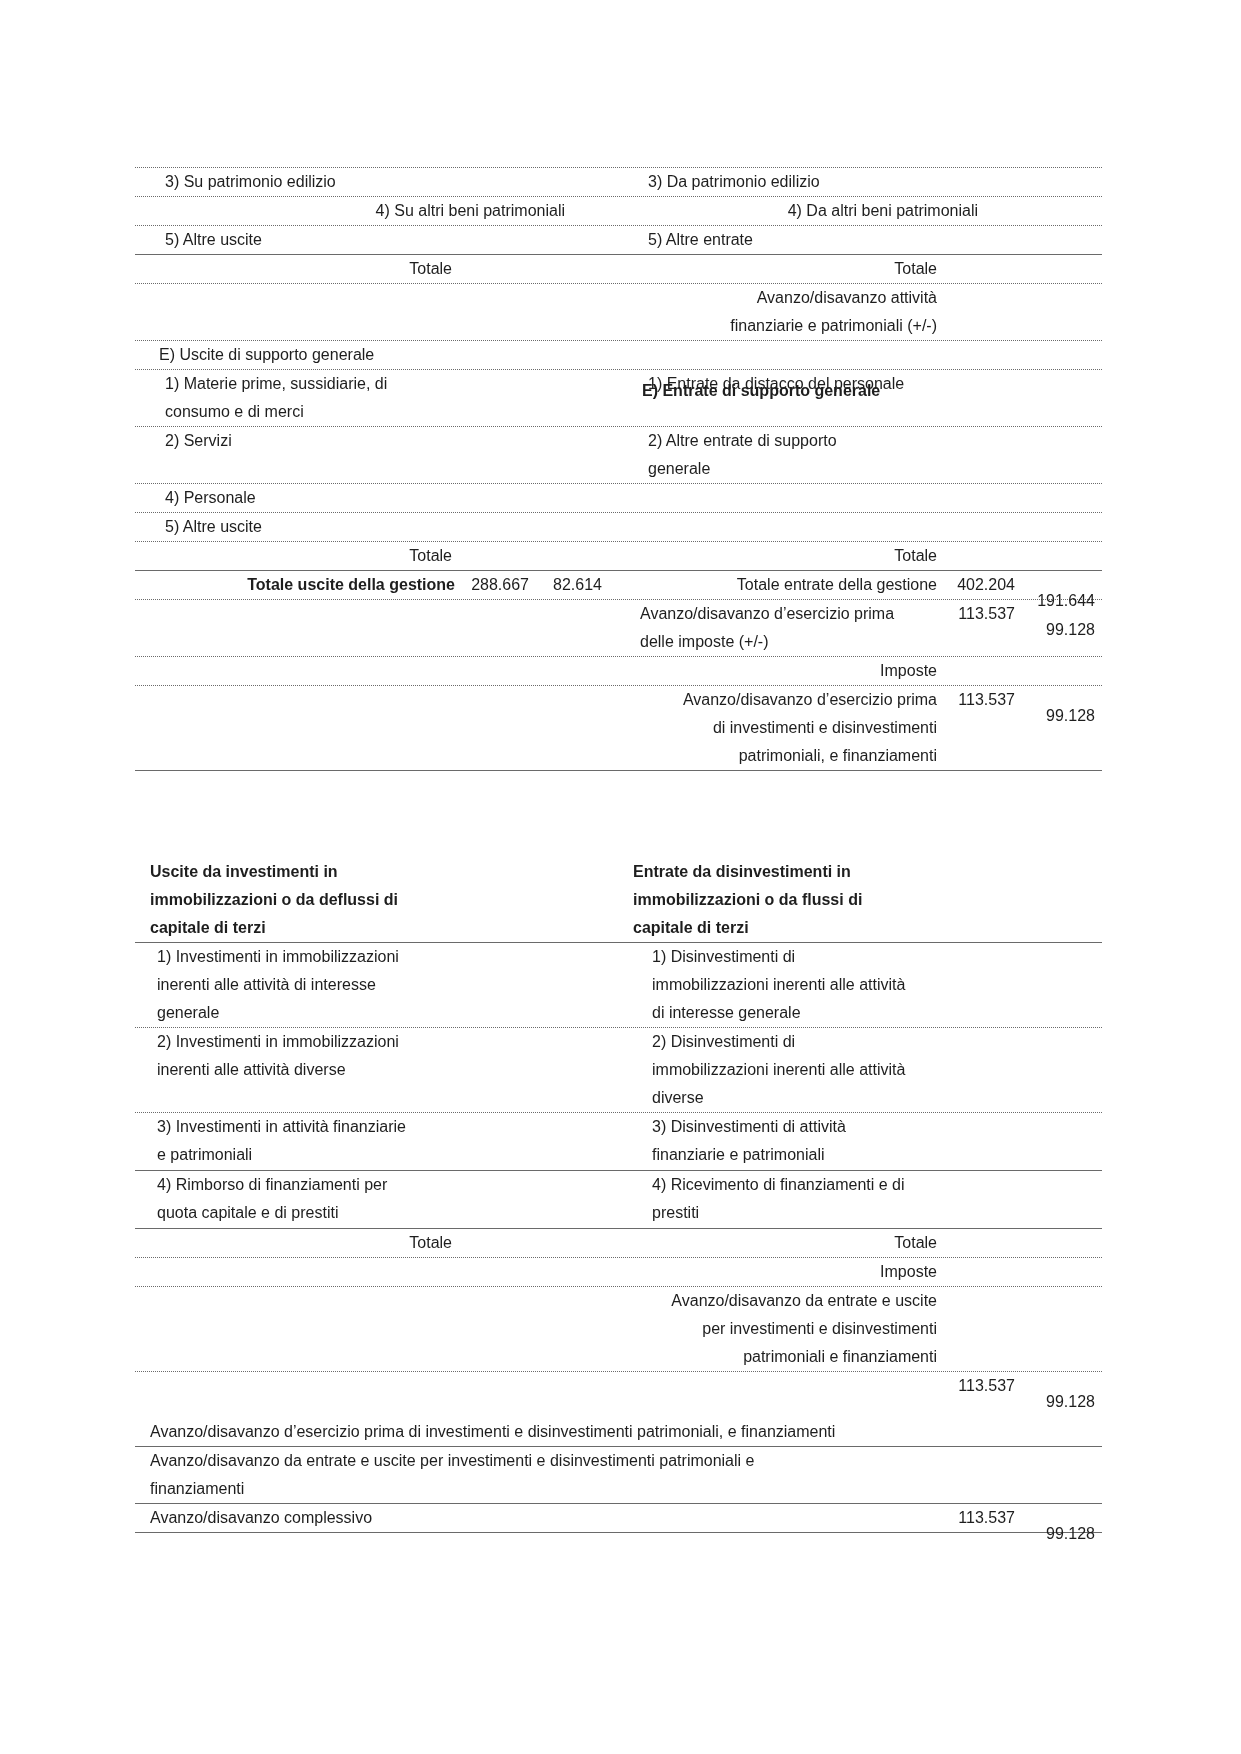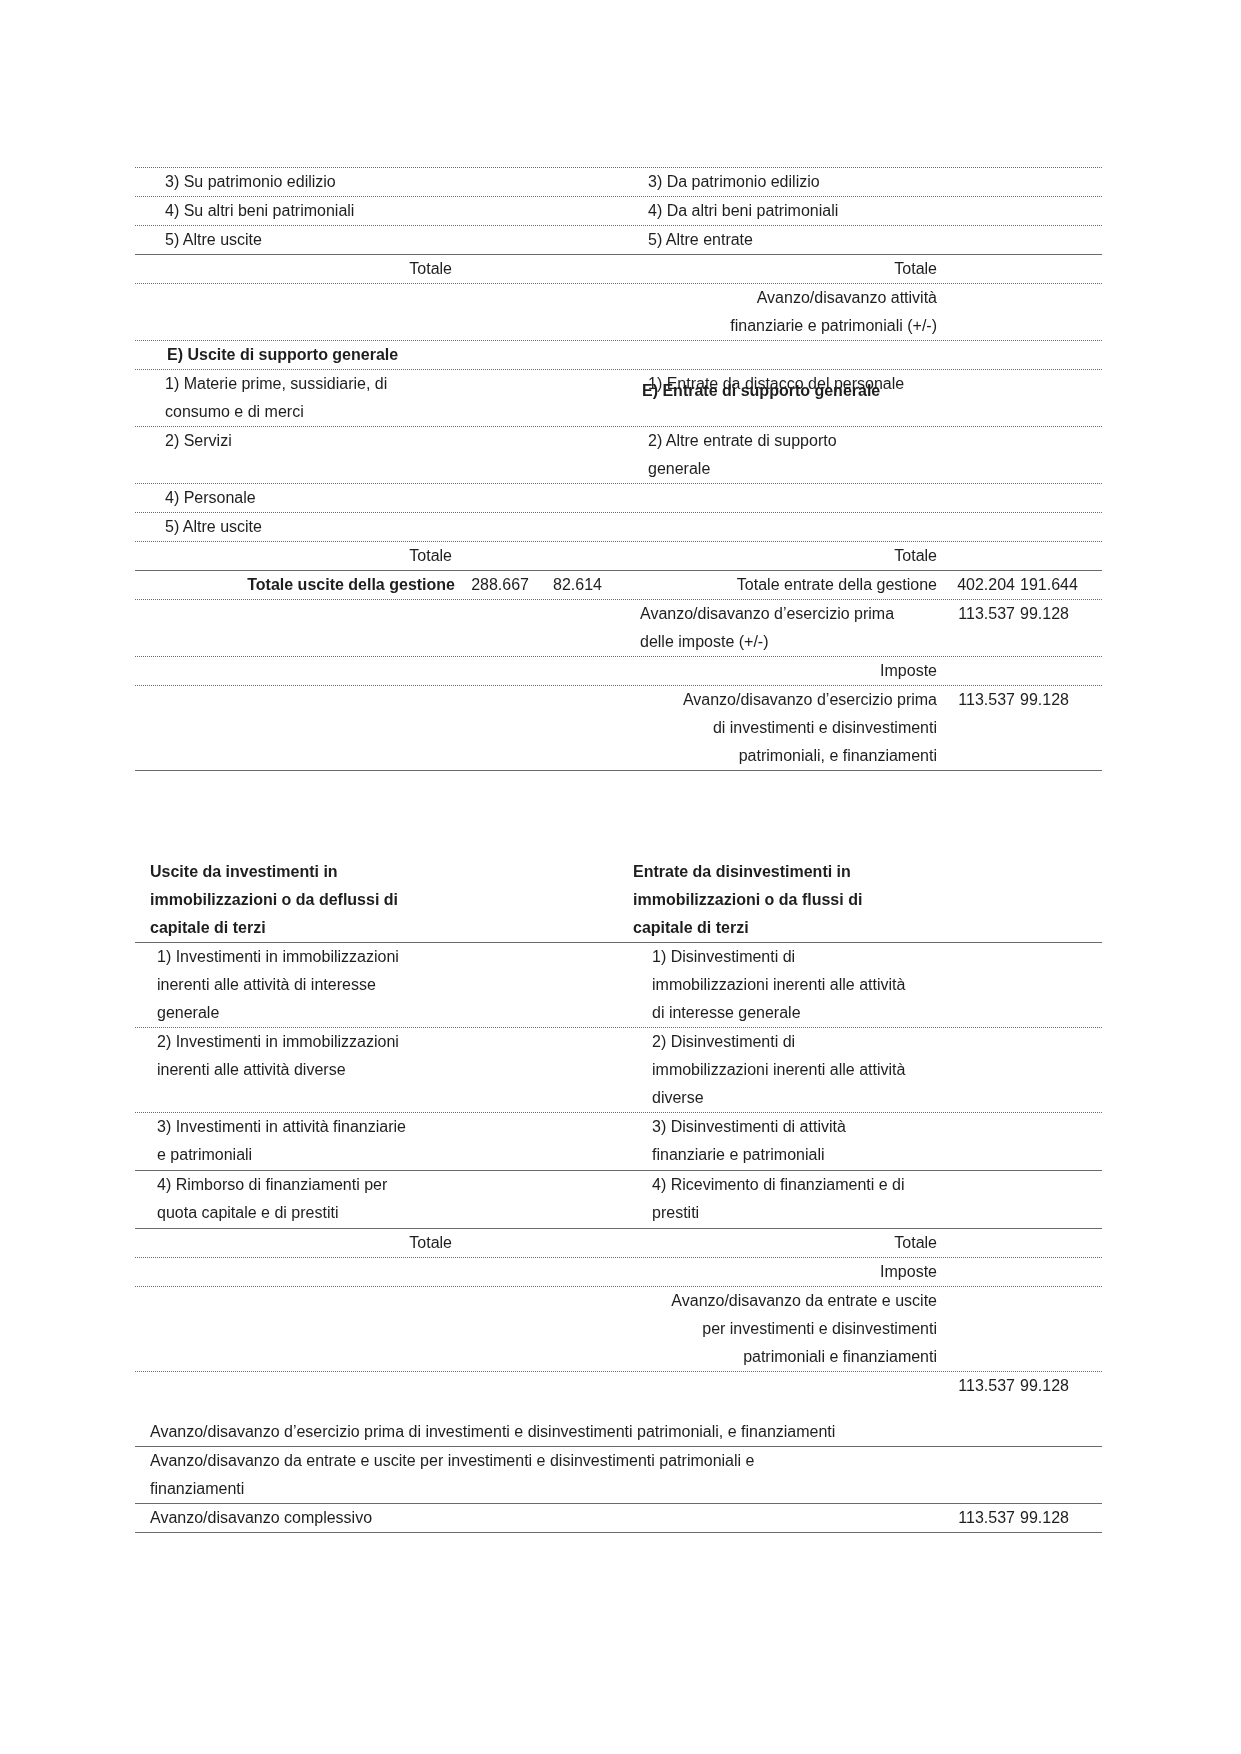--- a/index.html
+++ b/index.html
@@ -5,47 +5,47 @@
   html, body { margin:0; padding:0; background:#ffffff; }
   body { width:1241px; height:1754px; position:relative; overflow:hidden;
          font-family:"Liberation Sans", sans-serif; color:#1e1e1e; font-size:16px; }
   .page { position:absolute; left:0; top:0; width:1241px; height:1754px; }
   .tbl { position:absolute; left:135px; width:967px; }
   .row { position:relative; border-bottom:1px dotted #6a6a6a; }
   .row.solid { border-bottom:1px solid #6a6a6a; }
   .row.top { border-top:1px dotted #6a6a6a; }
   .cell { position:absolute; top:0; line-height:28px; white-space:pre-line; }
   .ll { left:30px; width:400px; }
-  .lbold { left:32px; width:420px; font-weight:bold; }
+  .lbold { left:24px; width:420px; font-weight:normal; }
   .lr { left:0; width:320px; text-align:right; }
   .lnum1 { left:312px; width:82px; text-align:right; }
   .lnum2 { left:400px; width:72px; text-align:right; }
   .rl { left:513px; width:330px; }
   .rbold { left:507px; width:340px; font-weight:bold;margin-top:36px; }
   .rr { left:500px; width:302px; text-align:right; }
   .rnum1 { left:800px; width:80px; text-align:right; }
-  .rnum2 { left:885px; width:75px; text-align:left; }
+  .rnum2 { left:885px; width:75px; text-align:right;margin-top:16px; }
   .hl { left:15px; width:360px; font-weight:bold; }
   .hr { left:498px; width:360px; font-weight:bold; }
   .il { left:22px; width:390px; }
   .ir { left:505px; width:330px;margin-left:12px; }
   .sumtext { left:15px; width:800px; }
 </style>
 </head>
 <body>
 
 <div class="page">
 
   <div class="tbl" style="top:167px;">
 
     <div class="row top" style="height:28px;">
       <span class="cell ll">3) Su patrimonio edilizio</span>
       <span class="cell rl">3) Da patrimonio edilizio</span>
     </div>
-    <div class="row" style="height:28px;">
+    <div class="row" style="height:28px;text-align:right;">
       <span class="cell ll">4) Su altri beni patrimoniali</span>
       <span class="cell rl">4) Da altri beni patrimoniali</span>
     </div>
     <div class="row solid" style="height:28px;">
       <span class="cell ll">5) Altre uscite</span>
       <span class="cell rl">5) Altre entrate</span>
     </div>
     <div class="row" style="height:28px;">
       <span class="cell lr" style="width:317px;">Totale</span>
       <span class="cell rr">Totale</span>

